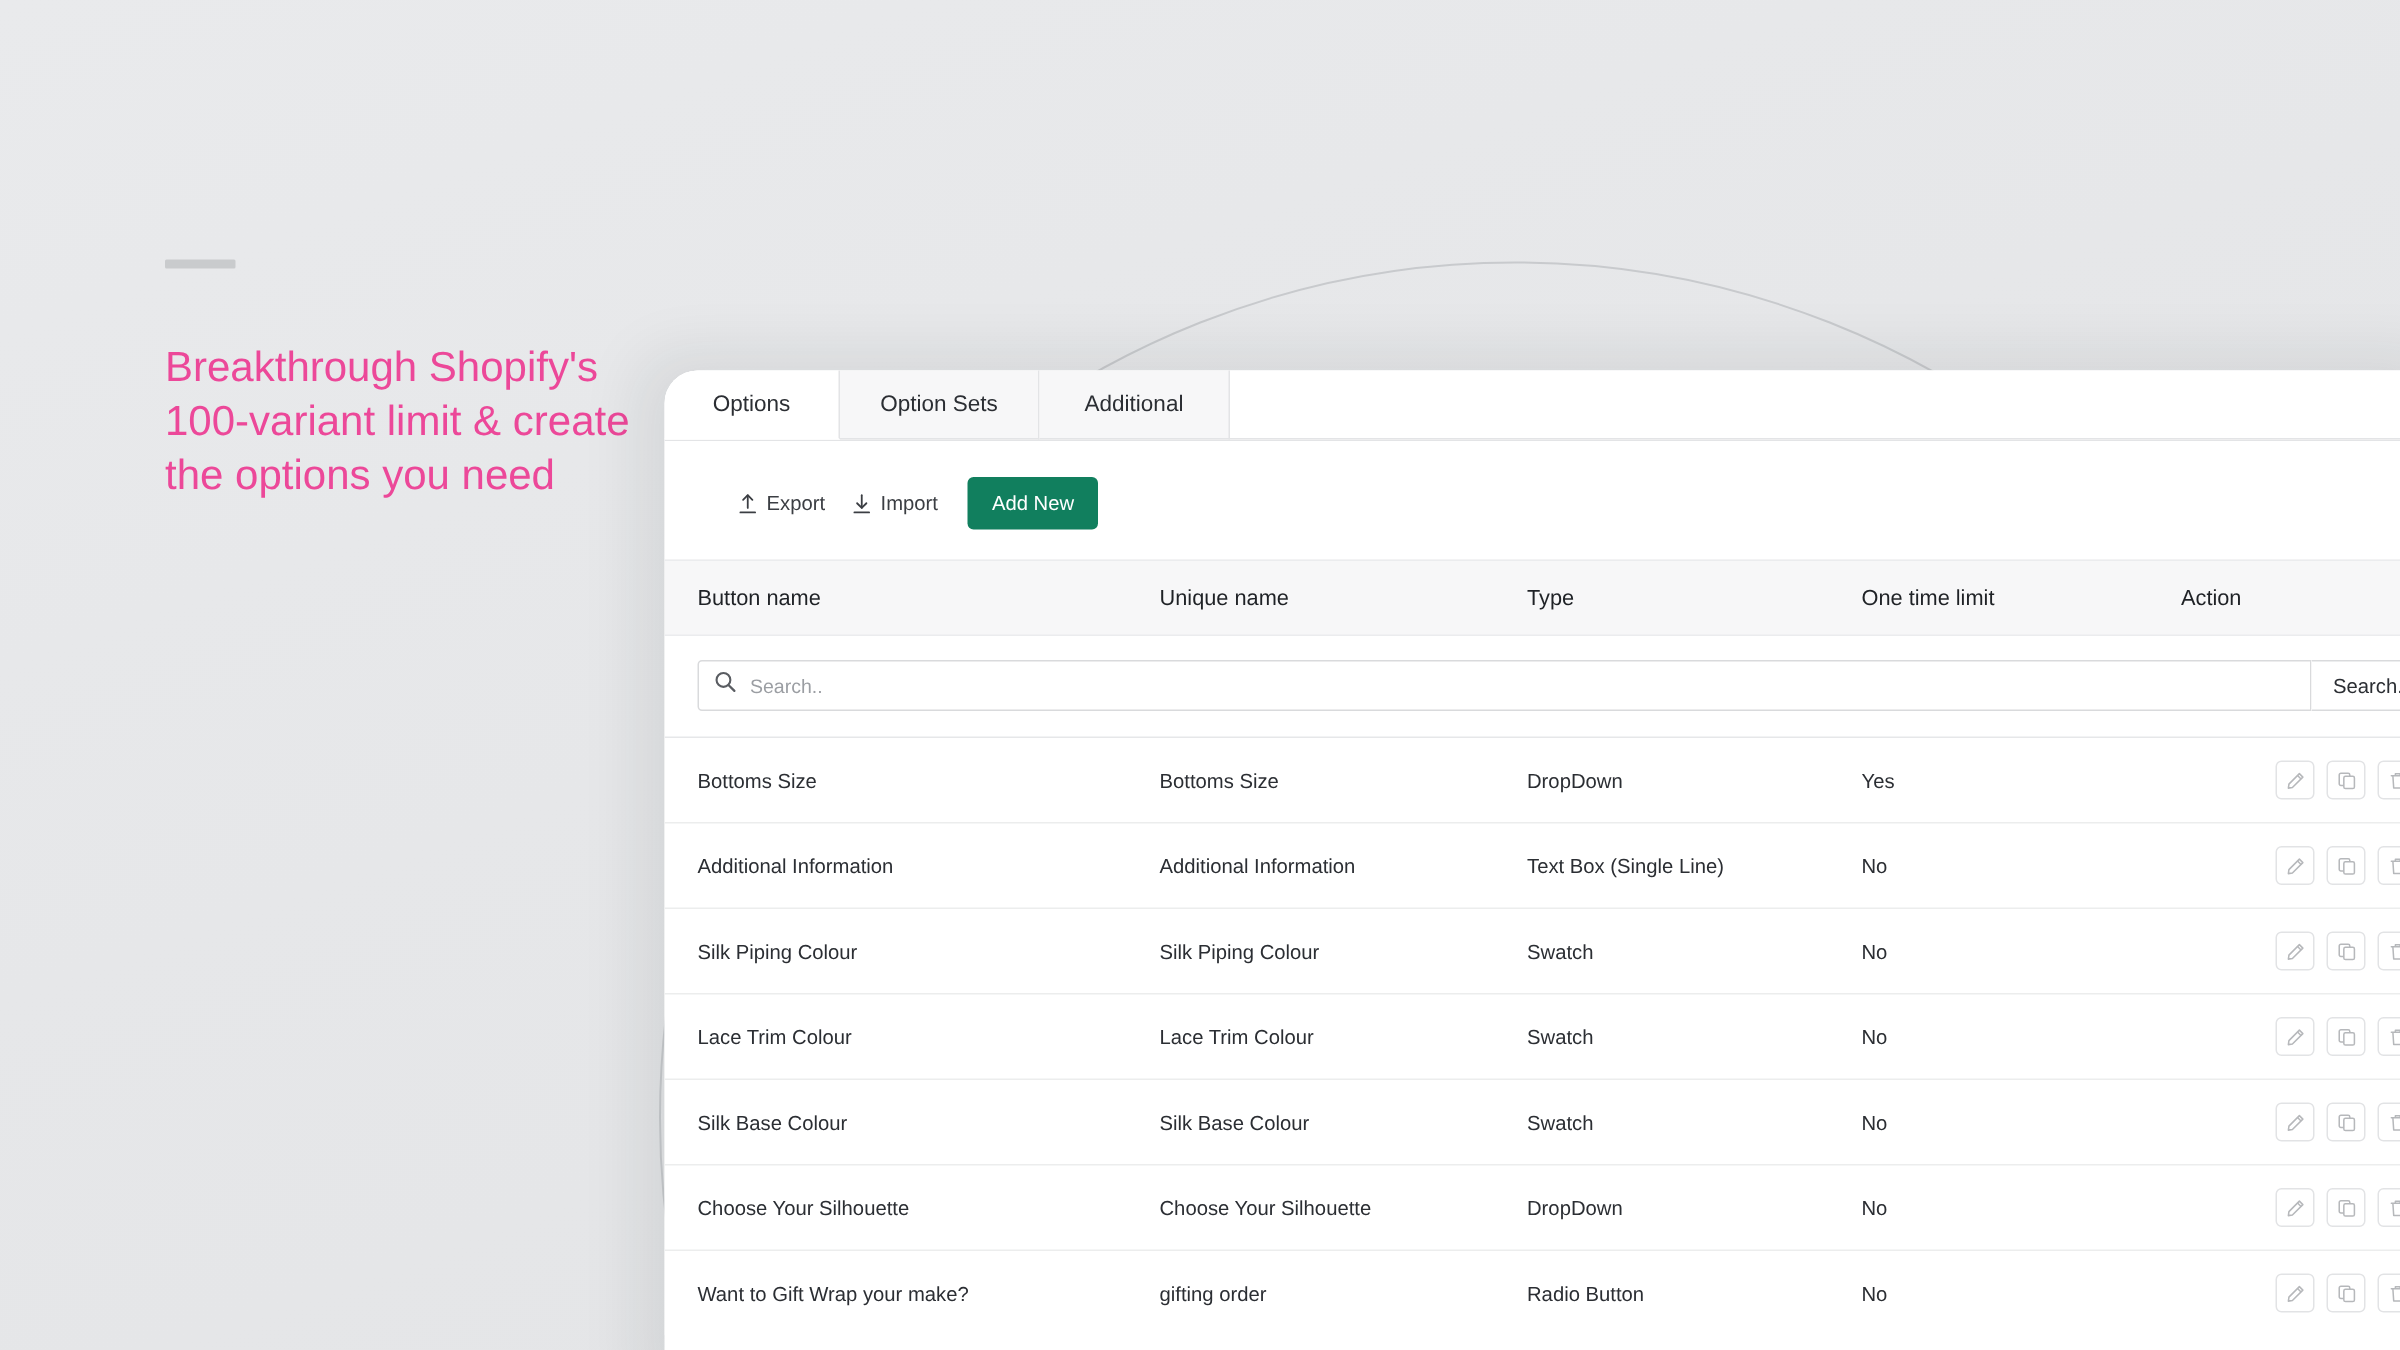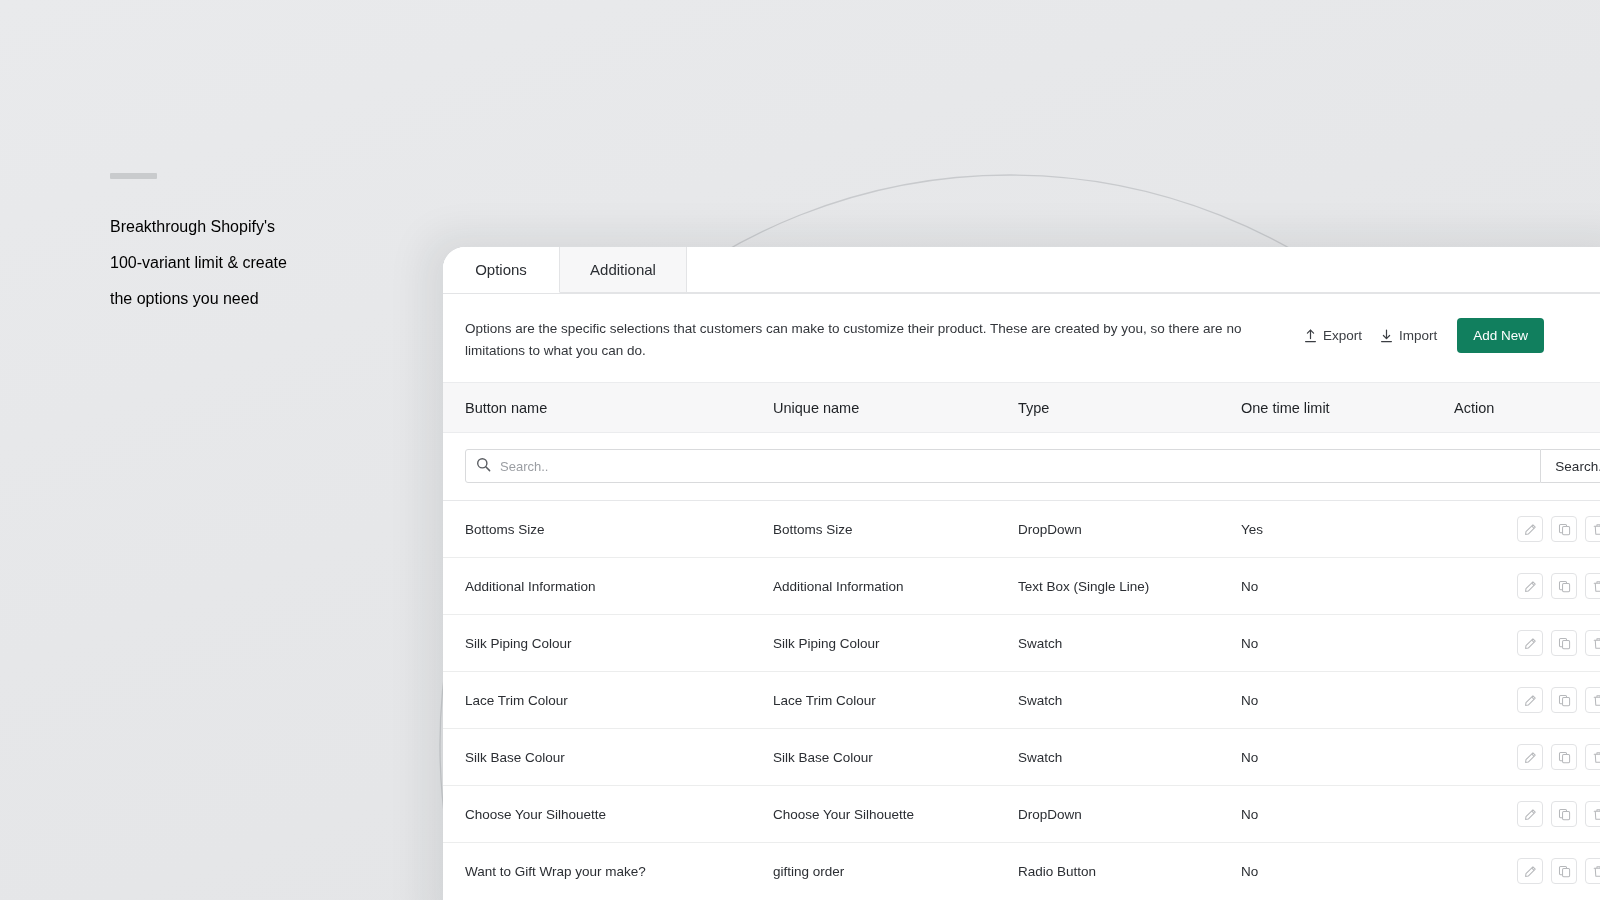--- a/index.html
+++ b/index.html
@@ -46,24 +46,24 @@
 
   .hero-rule {
     width: 47px;
     height: 6px;
     background: #c9cbcd;
     border-radius: 1px;
     margin-top: 34px;
   }
 
   .hero-sub {
-    margin-top: 30px;
-    font-size: 16px;
+    margin-top: 48px;
+    font-size: 28px;
     line-height: 36px;
-    color: #000000;
+    color: #ec4899;
     font-weight: 400;
     max-width: 310px;
   }
 
   
   .app-card {
     position: absolute;
     left: 443px;
     top: 247px;
     width: 1200px;
@@ -293,28 +293,30 @@
     <span>the options you need</span>
   </p>
 </section>
 
 <section class="app-card">
 
   <nav class="tab-bar">
     <div class="tab tab-options active">
       <span>Options</span>
     </div>
+    <div class="tab tab-optionsets">
+      <span>Option Sets</span>
+    </div>
     <div class="tab tab-conditions">
       <span>Additional</span>
     </div>
     <div class="tab-filler"></div>
   </nav>
 
   <div class="desc-row">
-    <p class="desc-text">Options are the specific selections that customers can make to customize their product. These are created by you, so there are no limitations to what you can do.</p>
 
     <div class="desc-actions">
       <div class="link-btn">
         <span>
           <svg width="13" height="14" viewBox="0 0 13 14" fill="none">
             <path d="M6.5 1.2 V9.6" stroke="#3b3e43" stroke-width="1.2" stroke-linecap="round"></path>
             <path d="M3.4 4.2 L6.5 1.1 L9.6 4.2" stroke="#3b3e43" stroke-width="1.2" stroke-linecap="round" stroke-linejoin="round" fill="none"></path>
             <path d="M1.6 12.6 H11.4" stroke="#3b3e43" stroke-width="1.2" stroke-linecap="round"></path>
           </svg>
         </span>

